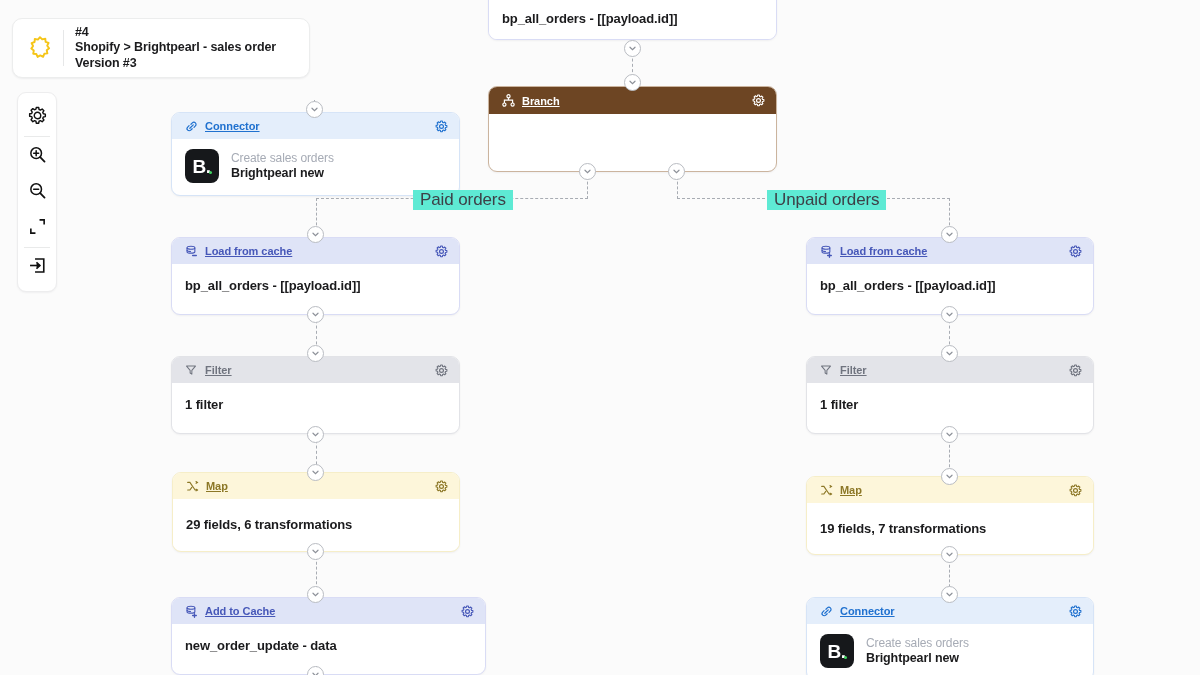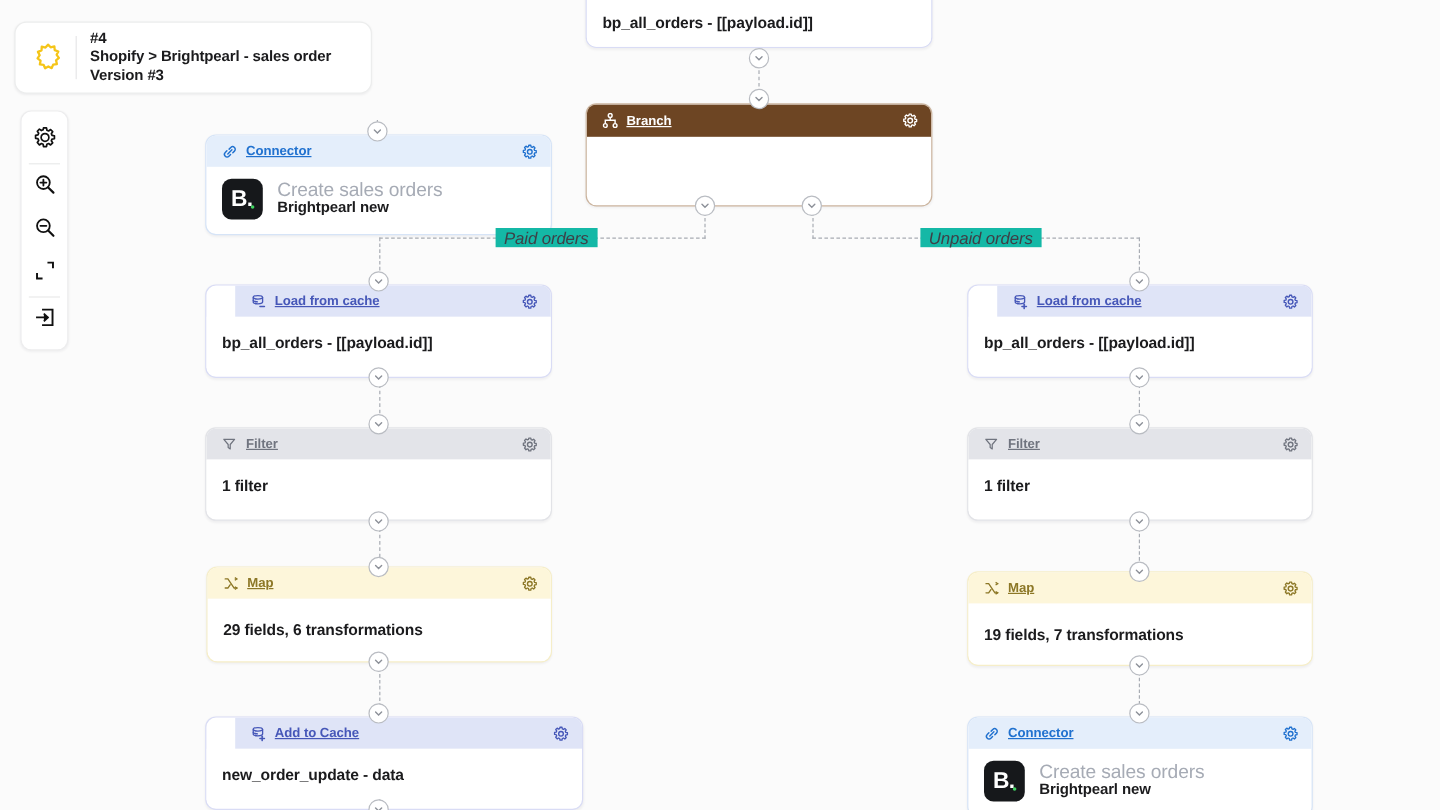--- a/index.html
+++ b/index.html
@@ -112,21 +112,21 @@
     font-size: 13px;
     font-weight: 700;
     color: #1b1b1d;
     letter-spacing: -0.1px;
   }
 
   
   .v-connector { border: 1px solid #d6e4f7; }
   .v-connector .node-head { background: #e4eefb; color: #2071cf; }
   .v-cache     { border: 1px solid #d9dcf5; }
-  .v-cache .node-head { background: #dfe4f7; color: #4657b8; margin-left: 24px; }
+  .v-cache .node-head { background: #dfe4f7; color: #4657b8; }
   .v-filter    { border: 1px solid #e2e3e7; }
   .v-filter .node-head { background: #e3e4e9; color: #70747f; }
   .v-map       { border: 1px solid #f6eec8; }
   .v-map .node-head { background: #fdf6da; color: #8c7726; }
   .v-branch    { border: 1px solid #cbb49e; }
   .v-branch .node-head { background: #6d4523; color: #ffffff; height: 27px; }
 
   
   .conn-row { display: flex; align-items: center; padding: 10px 13px 12px; }
   .conn-logo {
@@ -147,21 +147,21 @@
   }
   .conn-logo .gdot {
     position: absolute;
     right: 7px; bottom: 9px;
     width: 3.5px; height: 3.5px;
     border-radius: 50%;
     background: #3fd461;
   }
   .conn-txt { margin-left: 12px; }
   .conn-sub {
-    font-size: 16px;
+    font-size: 12px;
     color: #a6abb5;
     font-weight: 400;
     letter-spacing: -0.1px;
     line-height: 15px;
   }
   .conn-name {
     font-size: 12.5px;
     color: #1b1b1d;
     font-weight: 700;
     letter-spacing: -0.1px;
@@ -188,29 +188,28 @@
     z-index: 1;
   }
   .edge-h {
     position: absolute;
     height: 0;
     border-top: 1.3px dashed #a8acb3;
     z-index: 1;
   }
   .edge-label {
     position: absolute;
-    font-size: 14px;
+    font-size: 17px;
     color: #3d4047;
-    background: #14b8a6;
+    background: #5eead4;
     padding: 0 7px;
     font-weight: 400;
     letter-spacing: -0.1px;
     z-index: 3;
     white-space: nowrap;
-    font-style: italic;
   }
 </style>
 </head>
 <body>
 
 <div id="canvas">
 
   <div class="header-card">
     <div class="header-logo">
       <svg width="26" height="26" viewBox="0 0 26 26" aria-hidden="true">

